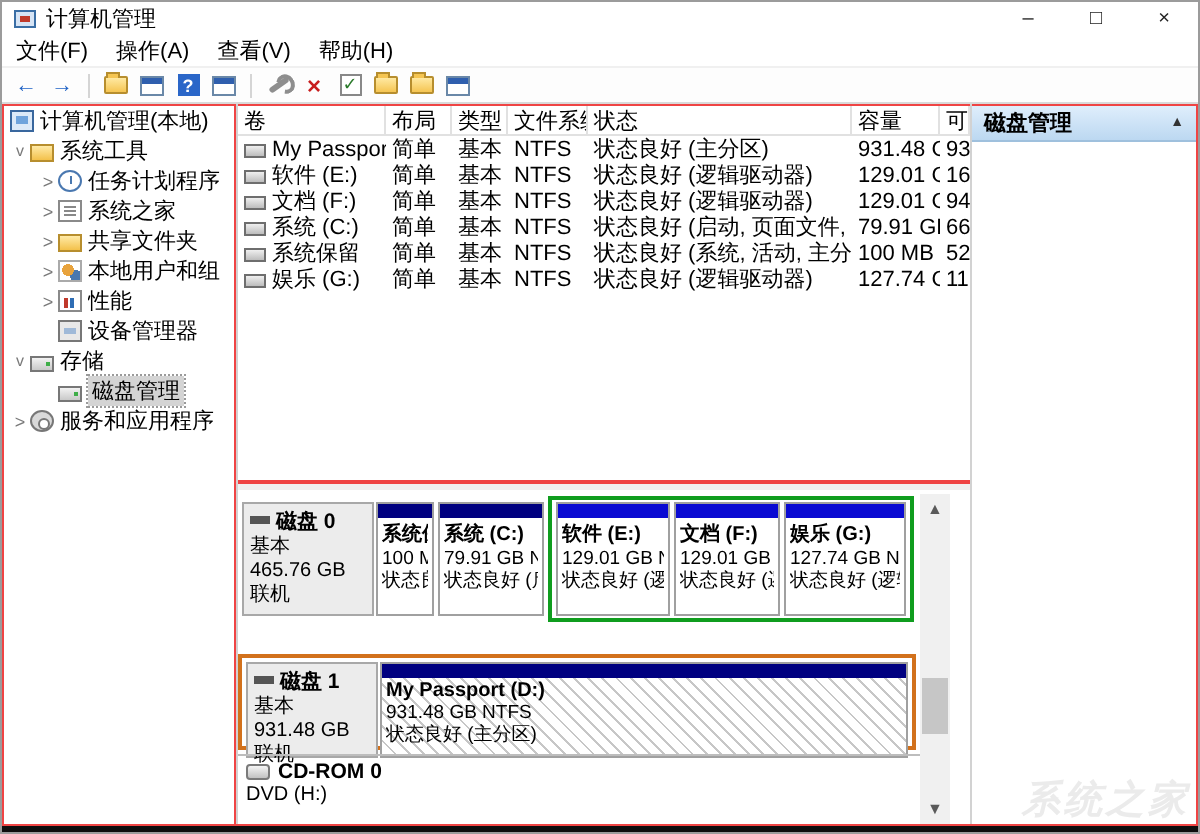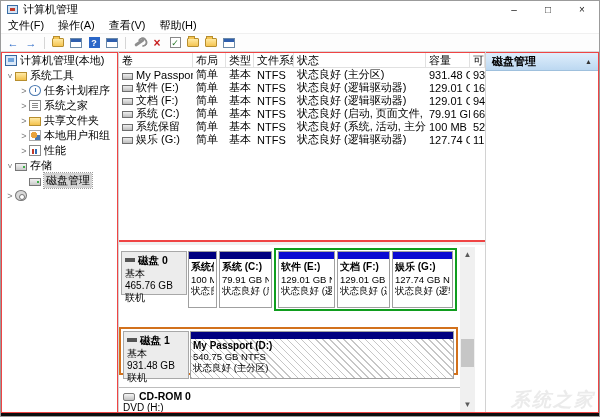--- a/index.html
+++ b/index.html
@@ -189,33 +189,39 @@
     <div class="titem d2">
       <span class="chev">&gt;</span>
       <span class="t-ico ico-users"></span>
       <span class="t-label">本地用户和组</span>
     </div>
     <div class="titem d2">
       <span class="chev">&gt;</span>
       <span class="t-ico ico-perf"></span>
       <span class="t-label">性能</span>
     </div>
+    <div class="titem d2">
+      <span class="chev"></span>
+      <span class="t-ico ico-device"></span>
+      <span class="t-label">设备管理器</span>
+    </div>
     <div class="titem d1">
       <span class="chev down">v</span>
       <span class="t-ico ico-drive"></span>
       <span class="t-label">存储</span>
     </div>
     <div class="titem d2">
       <span class="chev"></span>
       <span class="t-ico ico-drive"></span>
       <span class="t-label sel">磁盘管理</span>
     </div>
     <div class="titem d1">
       <span class="chev">&gt;</span>
       <span class="t-ico ico-gear"></span>
+      <span class="t-label">服务和应用程序</span>
     </div>
   </div>
 
   <div class="list-pane">
     <div class="lrow lhead">
       <span class="lc">卷</span>
       <span class="lc">布局</span>
       <span class="lc">类型</span>
       <span class="lc">文件系统</span>
       <span class="lc">状态</span>
@@ -275,21 +281,21 @@
         <span class="lc">NTFS</span>
           <span class="lc">状态良好 (逻辑驱动器)</span>
         <span class="lc">127.74 GB</span>
           <span class="lc">11</span>
       </div>
     </div>
   </div>
 
   <div class="disk-pane">
 
-    <div class="infobox" style="left:2px;top:6px;width:66px;height:44px;">
+    <div class="infobox" style="left:2px;top:6px;width:66px;height:57px;">
       <div class="dname"><span class="dash-ico"></span><span>磁盘 0</span></div>
       <div class="dline">基本</div>
       <div class="dline">465.76 GB</div>
       <div class="dline">联机</div>
     </div>
     <div class="part" style="left:69px;top:6px;width:29px;height:57px;">
       <div class="pstrip" style="background:#000080;"></div>
       <div class="ptext">
         <div class="pname">系统保留</div>
         <div class="pline">100 MB NTFS</div>
@@ -336,27 +342,27 @@
         <div class="dname"><span class="dash-ico"></span><span>磁盘 1</span></div>
         <div class="dline">基本</div>
         <div class="dline">931.48 GB</div>
         <div class="dline">联机</div>
       </div>
       <div class="part" style="left:69px;top:2px;width:264px;height:48px;">
         <div class="pstrip" style="background:#000080;"></div>
         <div class="hatch" style="position:absolute;left:0;top:7px;right:0;bottom:0;"></div>
         <div class="ptext" style="position:relative;">
           <div class="pname">My Passport (D:)</div>
-          <div class="pline">540.75 GB NTFS</div>
+          <div class="pline">931.48 GB NTFS</div>
           <div class="pline">状态良好 (主分区)</div>
         </div>
       </div>
     </div>
 
-    <div class="cdrom-row" style="top:142px;">
+    <div class="cdrom-row" style="top:132px;">
       <div style="font-weight:bold;font-size:10.5px;"><span class="cd-ico"></span><span>CD-ROM 0</span></div>
       <div style="font-size:10px;">DVD (H:)</div>
     </div>
 
 
     <div class="sbar">
       <span class="sbtn" style="top:0;">▲</span>
       <span class="sthumb" style="top:92px;height:28px;"></span>
       <span class="sbtn" style="bottom:0;">▼</span>
     </div>

